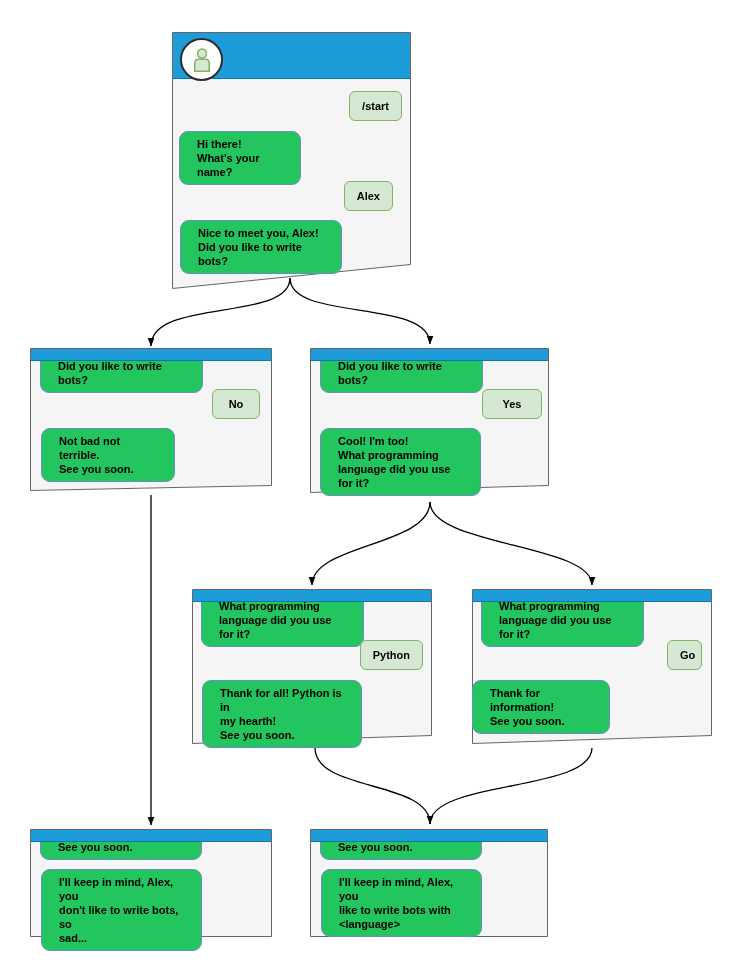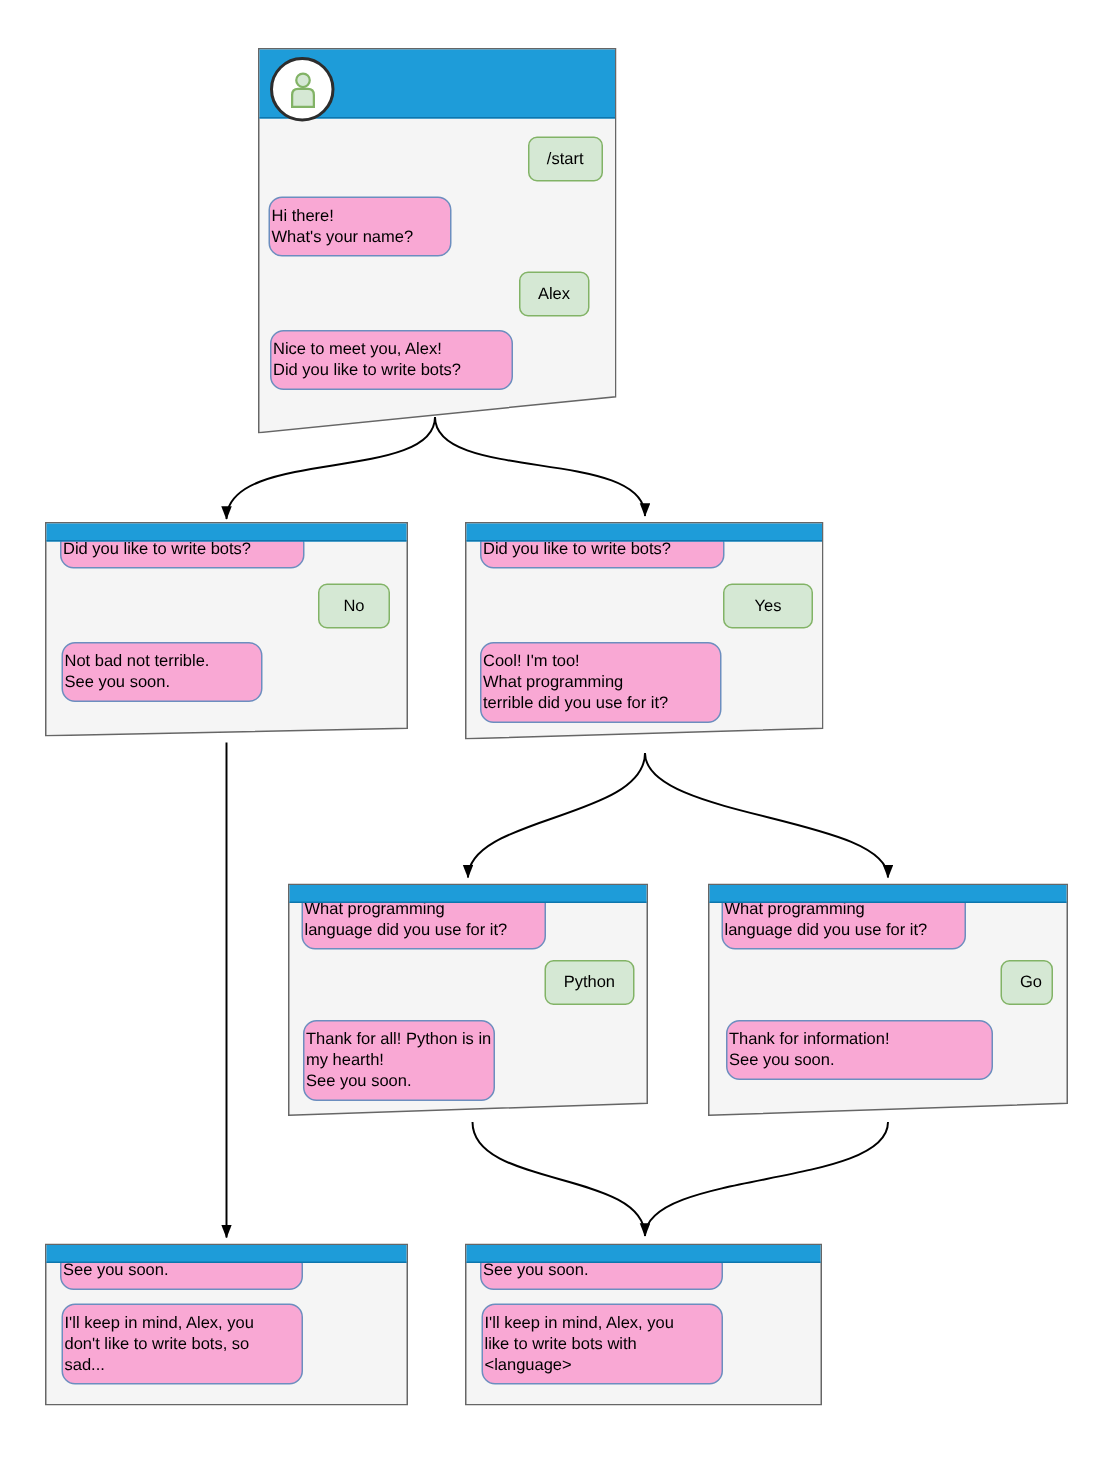--- a/index.html
+++ b/index.html
@@ -14,22 +14,22 @@
   .titlebar.big{height:45px;}
   .titlebar.small{height:11px;}
 
   .bot-title{position:absolute;left:61px;top:13px;font-size:13px;font-weight:bold;color:#ffffff;letter-spacing:.2px;}
 
   .avatar{position:absolute;left:8px;top:6px;width:43px;height:43px;border-radius:50%;
           background:#ffffff;border:2px solid #2d2d2d;box-sizing:border-box;z-index:4;
           display:flex;align-items:center;justify-content:center;}
 
   .bubble{position:absolute;font-size:11px;line-height:1.28;white-space:pre-line;
-          box-sizing:border-box;z-index:2;}
-  .bot{background:#f9a8d4;border:1px solid #6c8ebf;border-radius:9px;padding:5px 1px;}
+          box-sizing:border-box;z-index:2;font-weight:bold;}
+  .bot{background:#22c55e;border:1px solid #6c8ebf;border-radius:9px;padding:5px 17px;}
   .user{background:#d5e8d4;border:1px solid #82b366;border-radius:6px;padding:7px 12px;
         text-align:center;min-width:26px;}
 
   .connectors{position:absolute;left:0;top:0;z-index:5;pointer-events:none;}
 </style>
 </head>
 <body>
 
 <div class="canvas">
 
@@ -66,45 +66,45 @@
 
   <div class="window" style="left:310px;top:348px;width:239px;height:145px">
     <svg class="frame" width="239" height="145">
       <path d="M0.5,0.5 L238.5,0.5 L238.5,137.5 L0.5,144.5 Z" fill="#f5f5f5" stroke="#666666" stroke-width="1"></path>
     </svg>
     <div class="titlebar small"></div>
     <div class="bubble bot" style="left:10px;top:5px;width:163px">Did you like to write bots?</div>
     <div class="bubble user" style="right:7px;top:41px;width:60px">Yes</div>
     <div class="bubble bot" style="left:10px;top:80px;width:161px">Cool! I'm too!
 What programming
-terrible did you use for it?</div>
+language did you use for it?</div>
   </div>
 
   <div class="window" style="left:192px;top:589px;width:240px;height:155px">
     <svg class="frame" width="240" height="155">
       <path d="M0.5,0.5 L239.5,0.5 L239.5,146.5 L0.5,154.5 Z" fill="#f5f5f5" stroke="#666666" stroke-width="1"></path>
     </svg>
     <div class="titlebar small"></div>
     <div class="bubble bot" style="left:9px;top:4px;width:163px">What programming
 language did you use for it?</div>
     <div class="bubble user" style="right:9px;top:51px">Python</div>
-    <div class="bubble bot" style="left:10px;top:91px;width:128px">Thank for all! Python is in
+    <div class="bubble bot" style="left:10px;top:91px;width:160px">Thank for all! Python is in
 my hearth!
 See you soon.</div>
   </div>
 
   <div class="window" style="left:472px;top:589px;width:240px;height:155px">
     <svg class="frame" width="240" height="155">
       <path d="M0.5,0.5 L239.5,0.5 L239.5,146.5 L0.5,154.5 Z" fill="#f5f5f5" stroke="#666666" stroke-width="1"></path>
     </svg>
     <div class="titlebar small"></div>
     <div class="bubble bot" style="left:9px;top:4px;width:163px">What programming
 language did you use for it?</div>
     <div class="bubble user" style="right:10px;top:51px;width:35px">Go</div>
-    <div class="bubble bot" style="left:12px;top:91px;width:178px">Thank for information!
+    <div class="bubble bot" style="left:0;top:91px;width:138px">Thank for information!
 See you soon.</div>
   </div>
 
   <div class="window" style="left:30px;top:829px;width:242px;height:108px">
     <svg class="frame" width="242" height="108">
       <path d="M0.5,0.5 L241.5,0.5 L241.5,107.5 L0.5,107.5 Z" fill="#f5f5f5" stroke="#666666" stroke-width="1"></path>
     </svg>
     <div class="titlebar small"></div>
     <div class="bubble bot" style="left:10px;top:5px;width:162px">See you soon.</div>
     <div class="bubble bot" style="left:11px;top:40px;width:161px">I'll keep in mind, Alex, you

